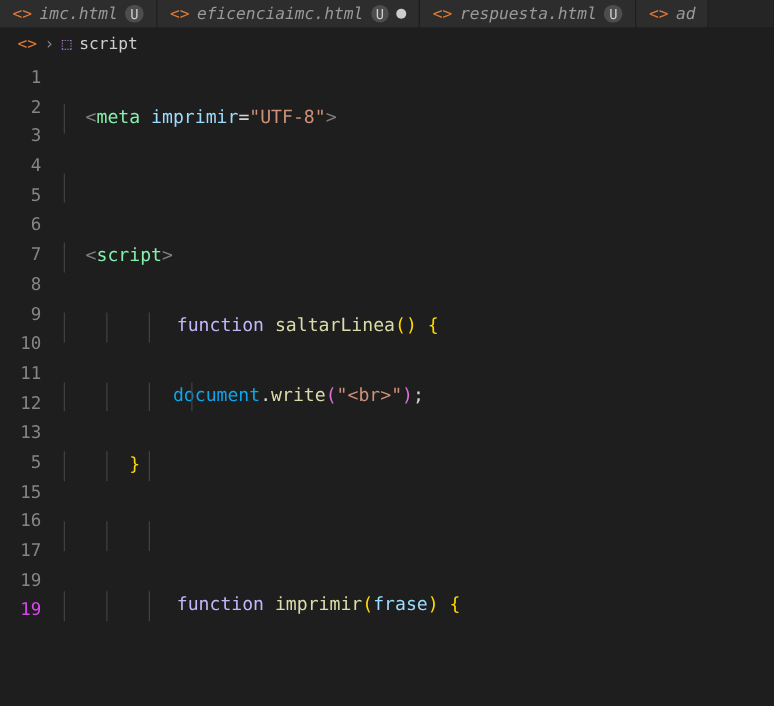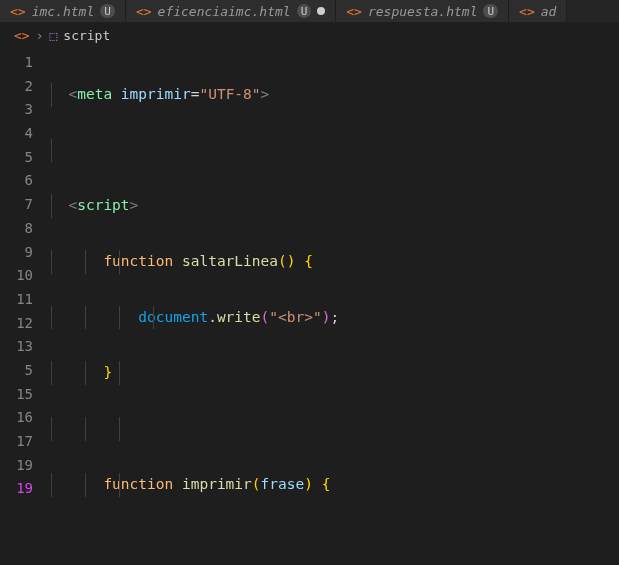--- a/index.html
+++ b/index.html
@@ -50,21 +50,21 @@
   .ind {
     position:absolute; top:0; bottom:0; width:1px;
     background:#404040;
   }
   
   .p  { color:#808080; }        
   .tg { color:#86efac; }        
   .at { color:#9cdcfe; }        
   .eq { color:#d4d4d4; }
   .st { color:#ce9178; }        
-  .kw { color:#fdba74; }        
+  .kw { color:#c4b5fd;margin-left:38px; }        
   .fn { color:#dcdcaa; }        
   .vr { color:#0ea5e9; }        
   .pu { color:#d4d4d4; }        
   .pm { color:#9cdcfe; }        
   .yb { color:#ffd700; }        
   .pb { color:#da70d6; }        
 </style>
 </head>
 <body>
 

